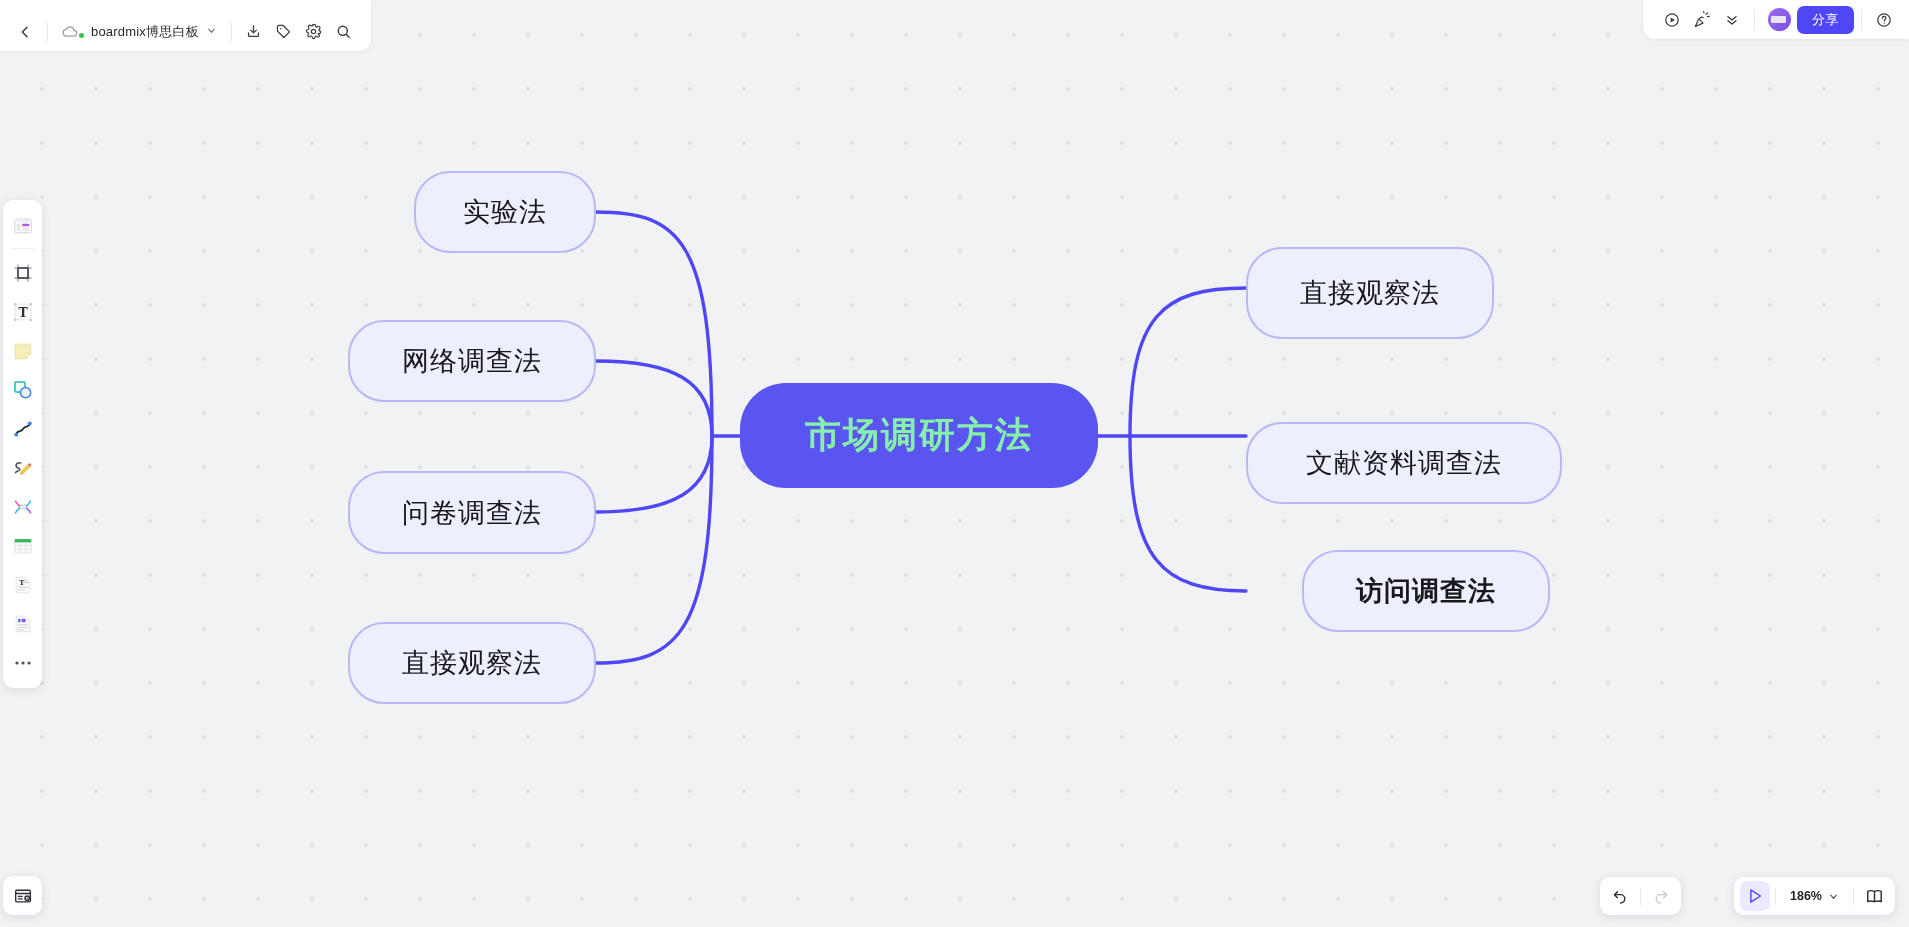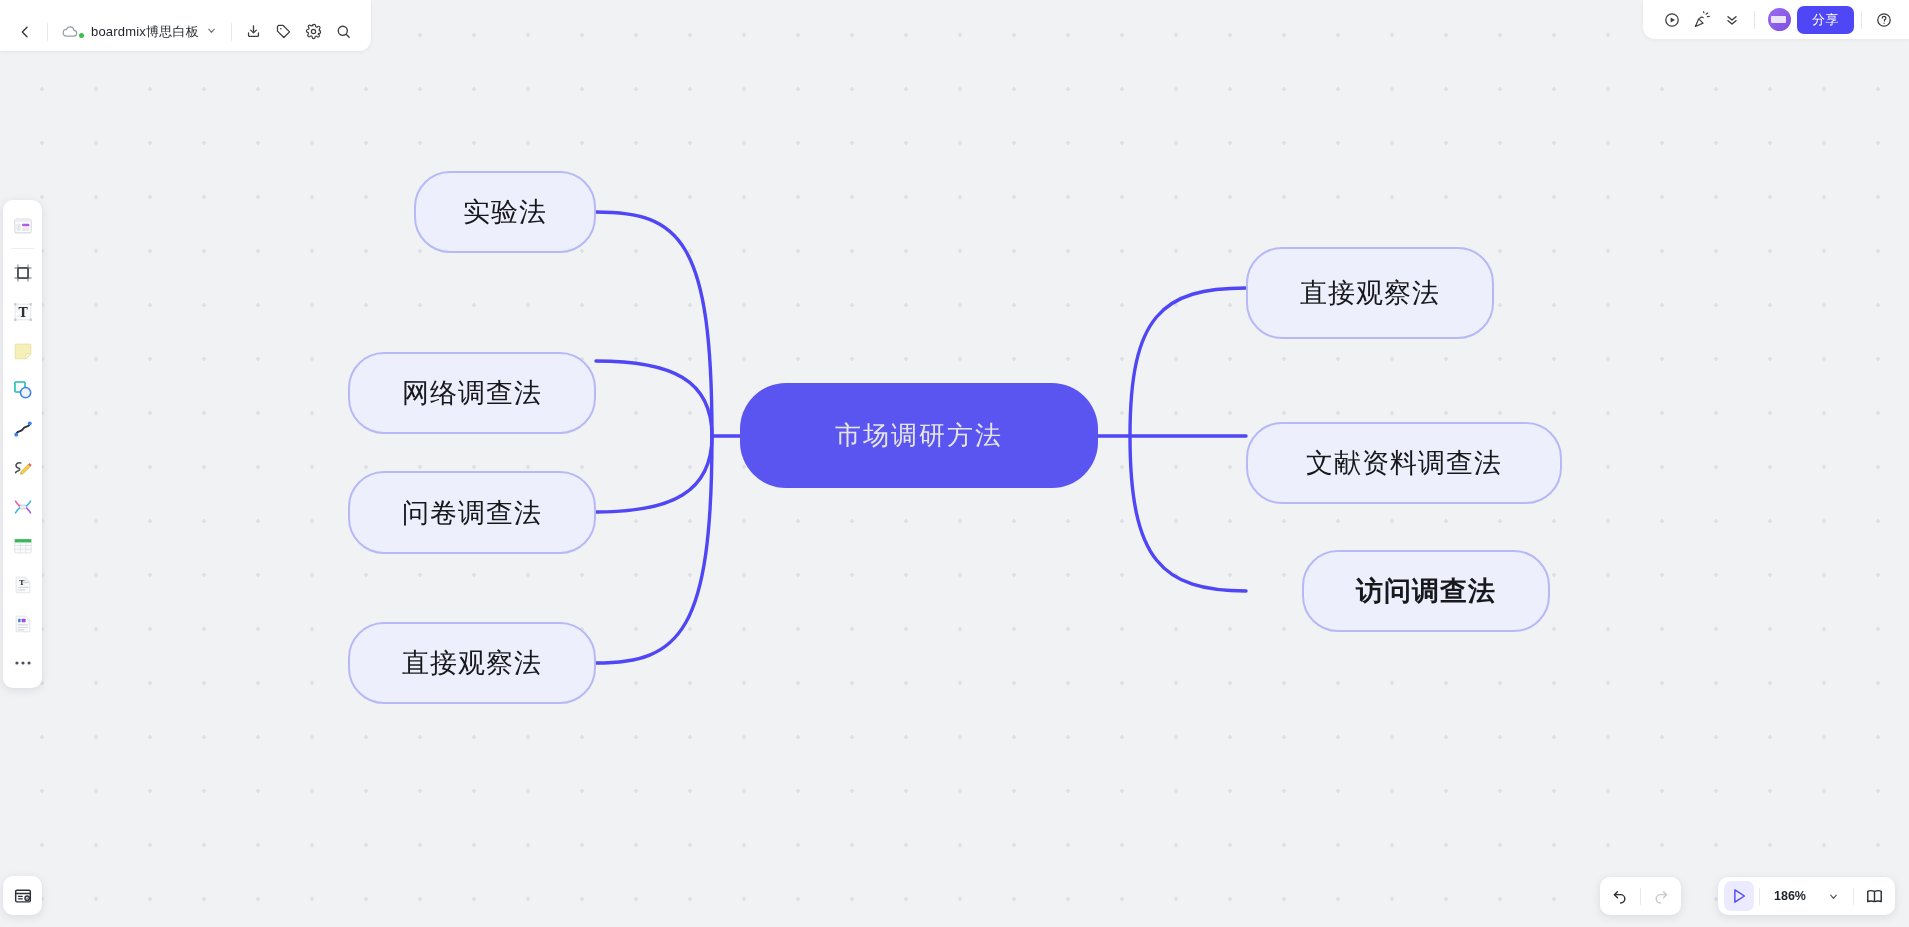--- a/index.html
+++ b/index.html
@@ -103,21 +103,21 @@
     display:flex; align-items:center; z-index: 25;
   }
   #undo-redo { right: 228px; padding: 0 5px; }
   #zoom-group { right: 14px; padding: 0 6px; }
   .rb { width: 30px; height: 30px; display:flex; align-items:center; justify-content:center;
         border-radius:7px; cursor:pointer; color:#2b2f36; }
   .rb.disabled { color:#c6cad1; cursor:default; }
   .rb.active { background:#eceaff; color:#4f46f5; }
   .vsep { width:1px; height:17px; background:#e8e9ec; margin:0 5px; }
   .zoomlvl {
-    display:flex; align-items:center; gap:22px; padding: 0 9px;
+    display:flex; align-items:center; gap:6px; padding: 0 9px;
     font-size:12.5px; font-weight:bold; color:#1f2329; cursor:pointer;
   }
   .node {
     position: absolute;
     display: flex; align-items: center; justify-content: center;
     box-sizing: border-box;
     cursor: pointer;
     white-space: nowrap;
     text-align: right;
   }
@@ -125,23 +125,23 @@
     background: #eeeffc;
     border: 2.2px solid #b6b9f5;
     border-radius: 36px;
     color: #17181c;
     font-size: 27px;
     letter-spacing: 1px;
   }
   .node.root {
     background: #5a55f0;
     border-radius: 46px;
-    color: #e5e5e5;
-    font-size: 26px;
-    font-weight: normal;
+    color: #86efac;
+    font-size: 36px;
+    font-weight: bold;
     letter-spacing: 2px;
   }
   svg.links { position:absolute; inset:0; width:1909px; height:927px; pointer-events:none; }
 </style>
 </head>
 <body>
 
 <div id="app">
 
   <svg class="links" viewBox="0 0 1909 927">
@@ -155,21 +155,21 @@
         <path d="M 1246 591 C 1162 591 1130 560 1130 436" stroke="#4f46f5"></path>
         <path d="M 712 436 L 740 436" stroke="#4f46f5"></path>
         <path d="M 1098 436 L 1130 436" stroke="#4f46f5"></path>
       </g>
   </svg>
 
   <div id="mindmap-layer">
       <div class="node child" style="left: 414px; top: 171px; width: 182px; height: 82px;">
         <span>实验法</span>
       </div>
-      <div class="node child" style="left: 348px; top: 320px; width: 248px; height: 82px; margin-top: 32px;">
+      <div class="node child" style="left: 348px; top: 320px; width: 248px; height: 82px;">
         <span>网络调查法</span>
       </div>
       <div class="node child" style="left: 348px; top: 471px; width: 248px; height: 83px;">
         <span>问卷调查法</span>
       </div>
       <div class="node child" style="left: 348px; top: 622px; width: 248px; height: 82px;">
         <span>直接观察法</span>
       </div>
       <div class="node child" style="left: 1246px; top: 247px; width: 248px; height: 92px;">
         <span>直接观察法</span>

